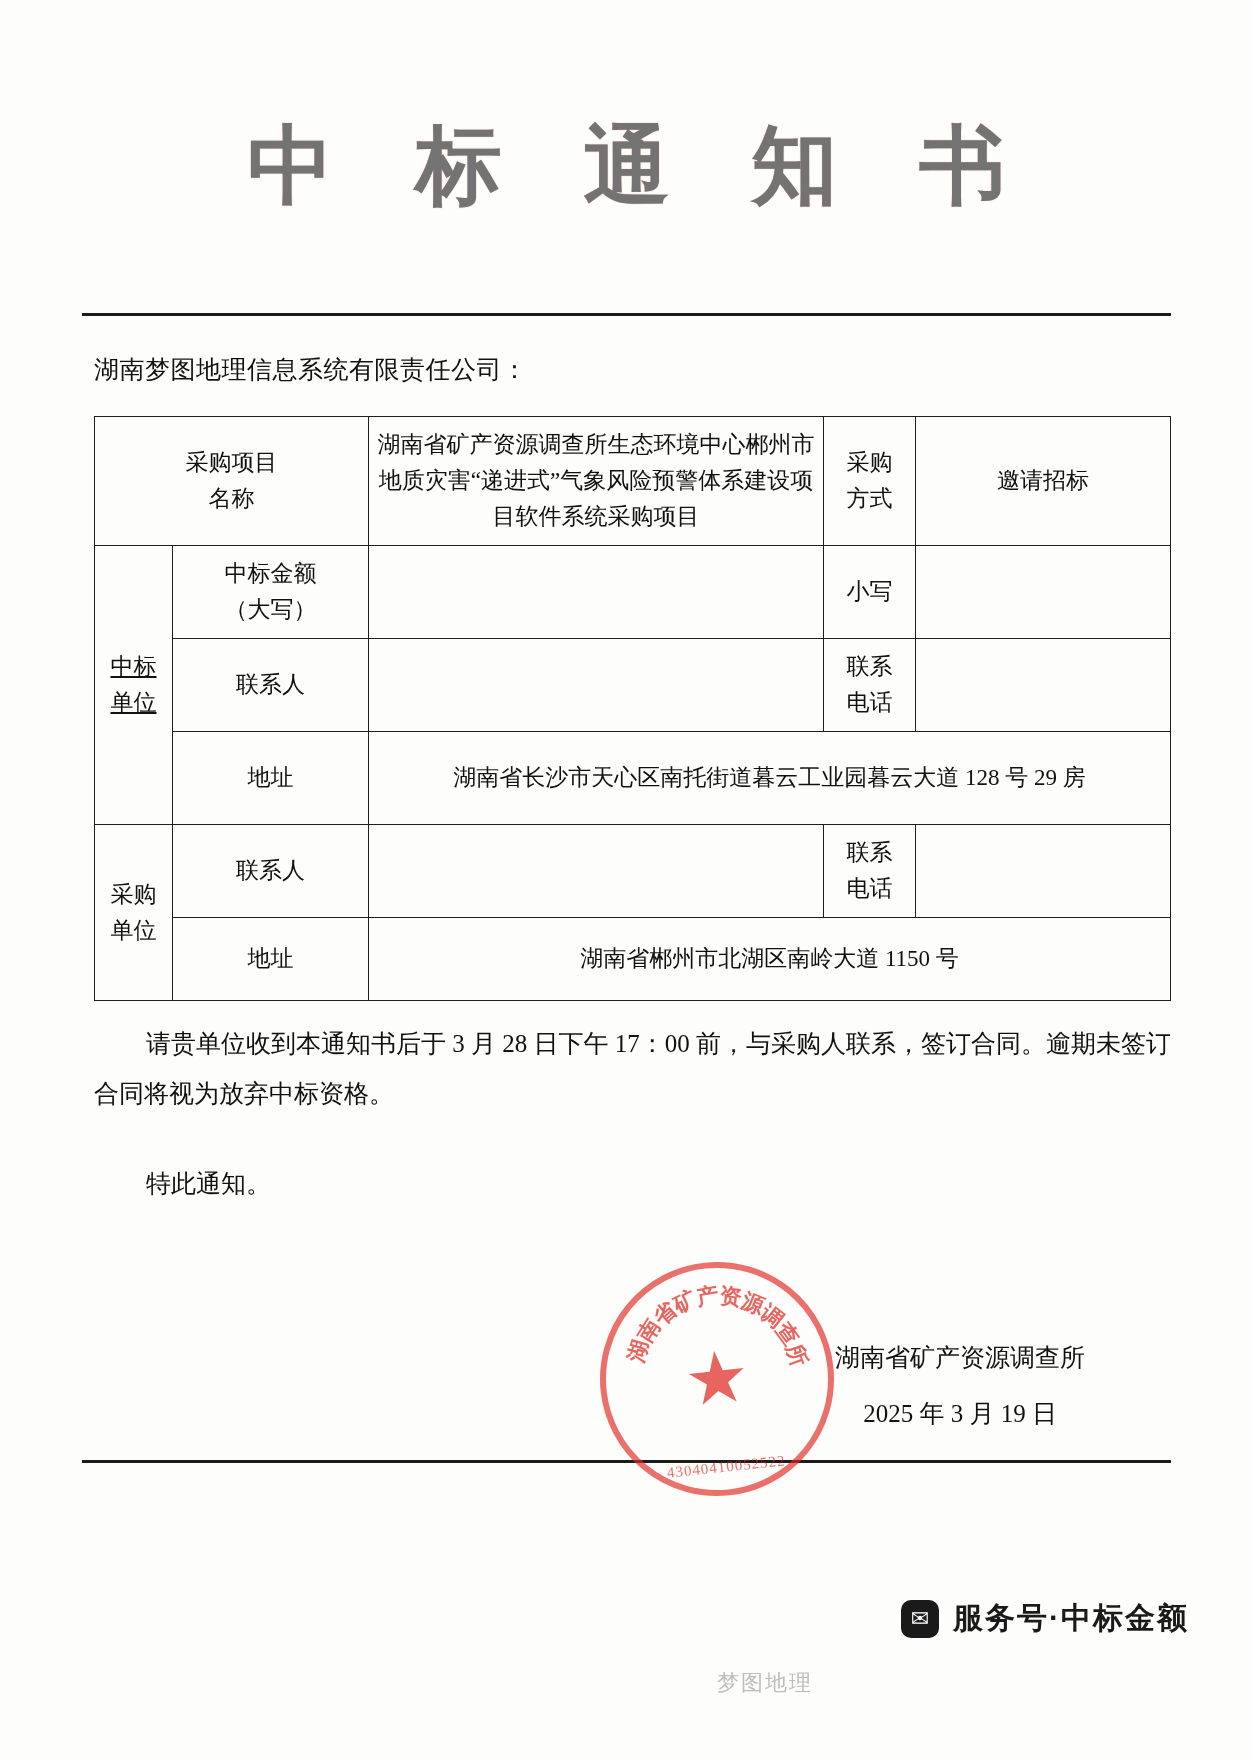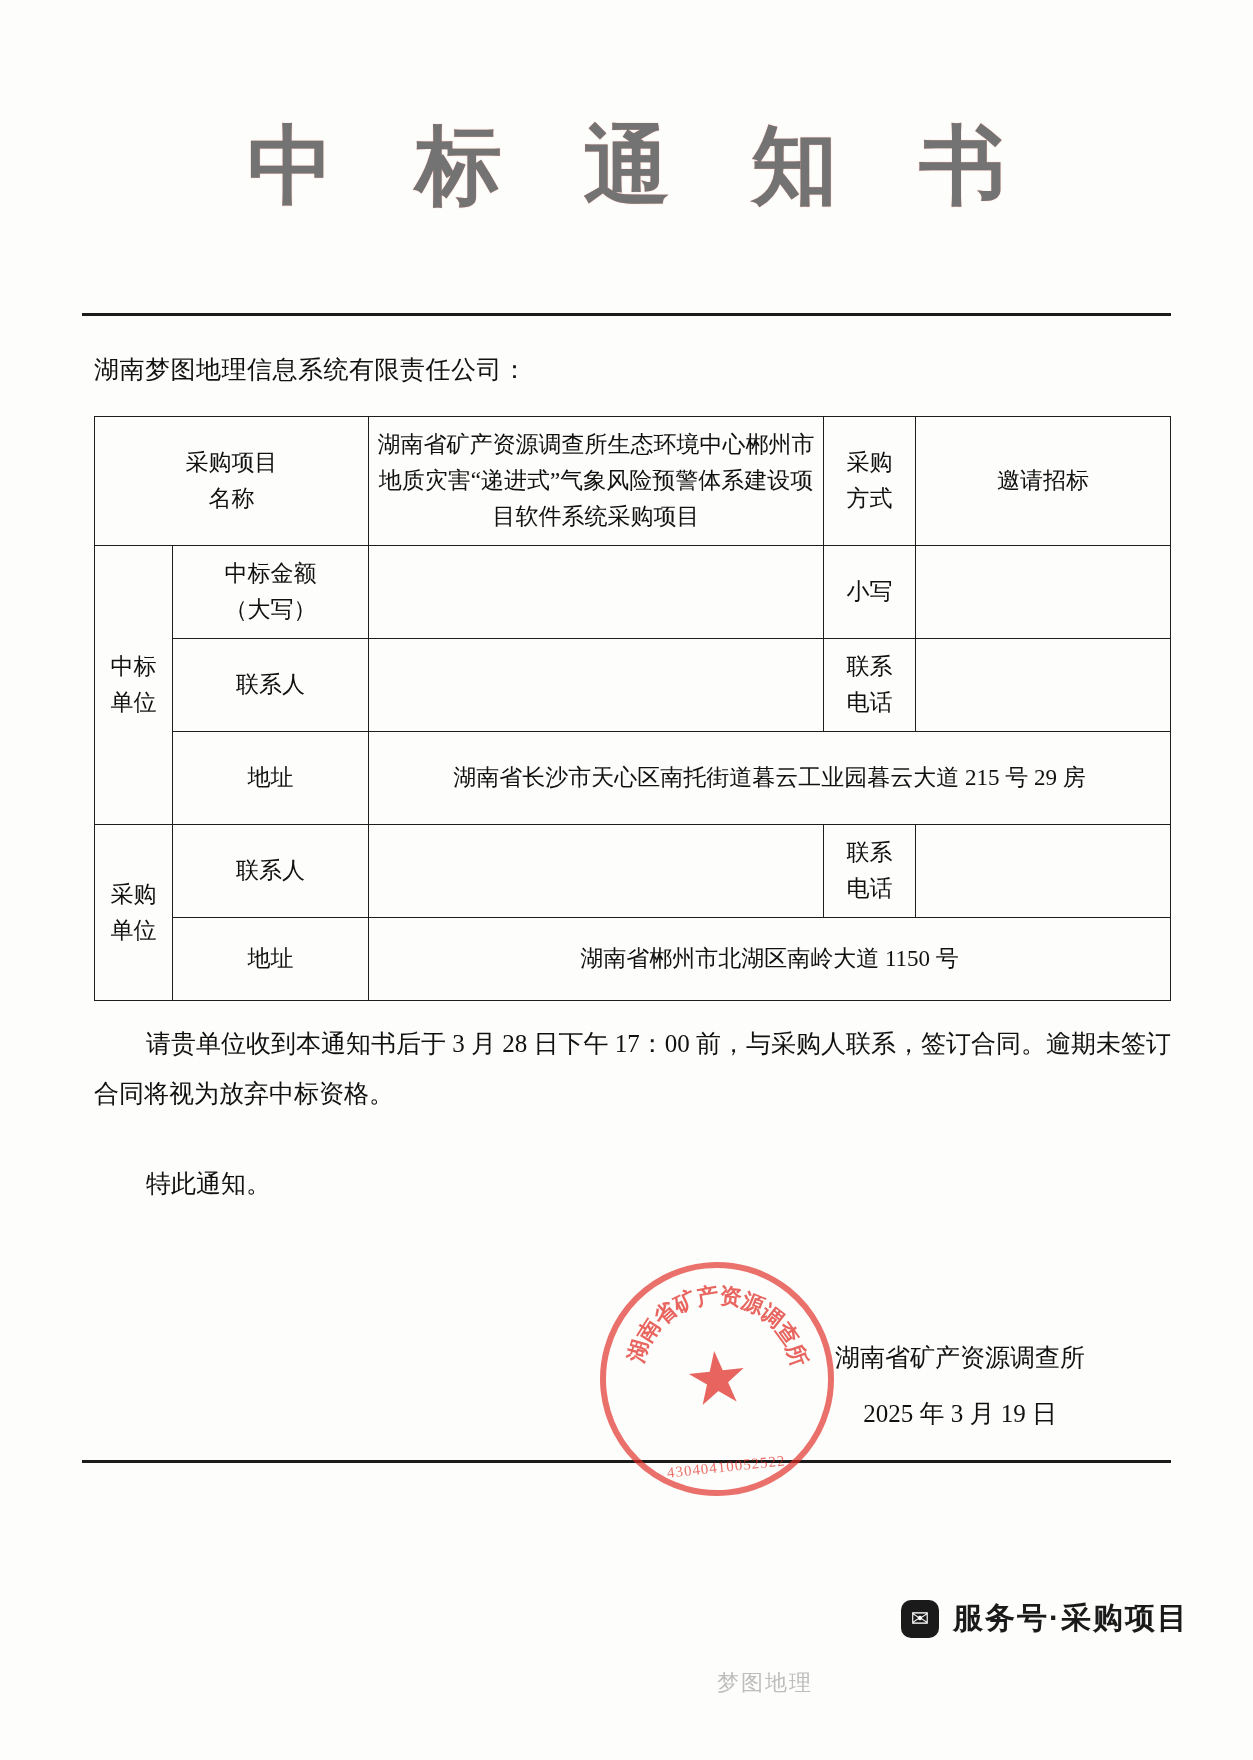--- a/index.html
+++ b/index.html
@@ -250,38 +250,38 @@
       <tbody>
         <tr>
           <td colspan="2" style="white-space:pre-line;">采购项目
 名称</td>
           <td class="proj-name">湖南省矿产资源调查所生态环境中心郴州市地质灾害“递进式”气象风险预警体系建设项目软件系统采购项目</td>
           <td class="mid-lbl" style="white-space:pre-line;">采购
 方式</td>
           <td class="right-val">邀请招标</td>
         </tr>
         <tr>
-          <td class="lbl-side" rowspan="3" style="white-space:pre-line;">中标
+          <td class="lbl-side" rowspan="3" style="white-space:pre-line;text-decoration:underline;">中标
 单位</td>
           <td class="lbl" style="white-space:pre-line;">中标金额
 （大写）</td>
           <td style="height:72px;"></td>
           <td class="mid-lbl">小写</td>
           <td class="right-val"></td>
         </tr>
         <tr>
           <td class="lbl">联系人</td>
           <td style="height:66px;"></td>
           <td class="mid-lbl" style="white-space:pre-line;">联系
 电话</td>
           <td class="right-val faint"></td>
         </tr>
         <tr>
           <td class="lbl">地址</td>
-          <td class="val-left" colspan="3" style="height:72px;">湖南省长沙市天心区南托街道暮云工业园暮云大道 215 号 29 房</td>
+          <td class="val-left" colspan="3" style="height:72px;">湖南省长沙市天心区南托街道暮云工业园暮云大道 128 号 29 房</td>
         </tr>
         <tr>
           <td class="lbl-side" rowspan="2" style="white-space:pre-line;">采购
 单位</td>
           <td class="lbl">联系人</td>
           <td style="height:66px;"></td>
           <td class="mid-lbl" style="white-space:pre-line;">联系
 电话</td>
           <td class="right-val faint"></td>
         </tr>
@@ -317,18 +317,18 @@
 
   <div class="sign-block">
     <div>湖南省矿产资源调查所</div>
     <div>2025 年 3 月 19 日</div>
   </div>
 
   <div class="bottom-rule"></div>
 
   <div class="footer-brand">
     <div class="wechat-badge">✉</div>
-    <div class="txt">服务号·采购项目</div>
+    <div class="txt">服务号·中标金额</div>
   </div>
 
   <div class="footer-faint">梦图地理</div>
 
 </div>
 
 </body></html>

